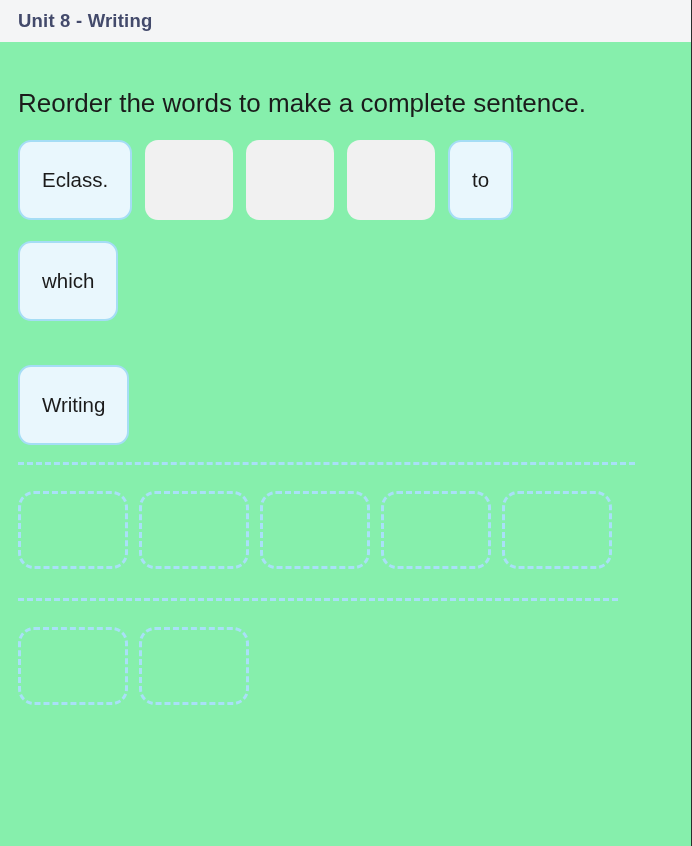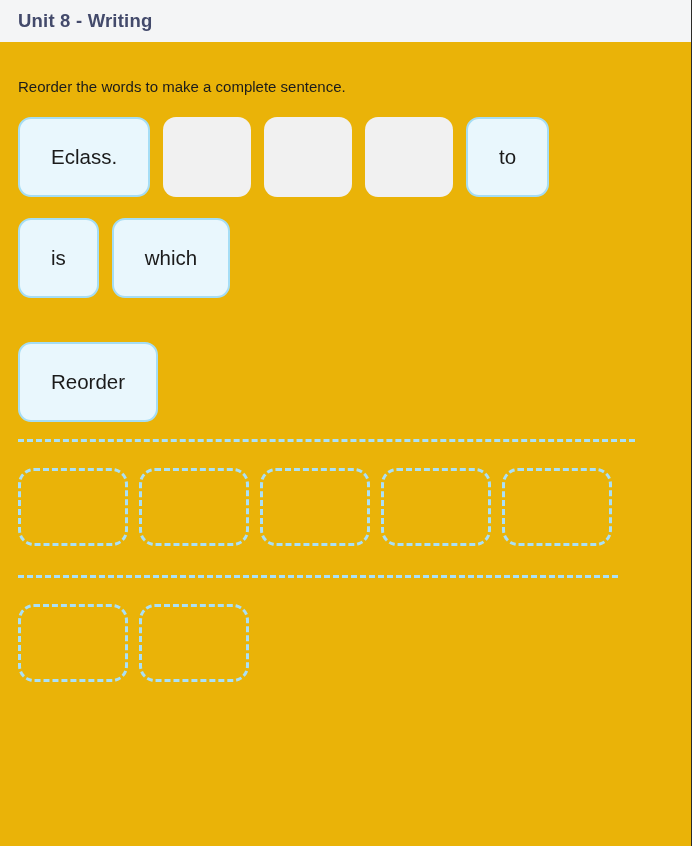--- a/index.html
+++ b/index.html
@@ -11,21 +11,21 @@
     height: 846px;
     background: #ffffff;
     font-family: "Liberation Sans", sans-serif;
     overflow: hidden;
     position: relative;
   }
   .page {
     position: relative;
     width: 692px;
     height: 846px;
-    background: #eab308;
+    background: #86efac;
     box-sizing: border-box;
     border-right: 1px solid #2b2b2b;
     overflow: hidden;
   }
   
   .header-bar {
     height: 42px;
     background: #f4f5f6;
     display: flex;
     align-items: center;
@@ -38,23 +38,23 @@
     color: #434a6b;
     letter-spacing: 0.2px;
     white-space: nowrap;
   }
   
   .content {
     padding: 0 18px;
     box-sizing: border-box;
   }
   .instruction {
-    font-size: 15px;
+    font-size: 26px;
     color: #1b1b1b;
-    margin-top: 36px;
+    margin-top: 46px;
     margin-bottom: 0;
     line-height: 1.2;
     white-space: nowrap;
   }
   
   .tile-rows {
     margin-top: 21px;
   }
   .tile-row {
     display: flex;
@@ -66,21 +66,21 @@
     margin-top: 44px;
     margin-bottom: 0;
   }
   .tile {
     height: 80px;
     box-sizing: border-box;
     border-radius: 13px;
     display: flex;
     align-items: center;
     justify-content: center;
-    padding: 0 31px;
+    padding: 0 22px;
     font-size: 20.5px;
     color: #1b1b1b;
     background: #e9f7fd;
     border: 2.5px solid #a5ddf5;
     white-space: nowrap;
     cursor: grab;
   }
   .tile.placeholder {
     background: #f1f1f1;
     border: none;
@@ -131,27 +131,26 @@
 
       <div class="tile-row">
         <div class="tile">Eclass.</div>
         <div class="tile placeholder"></div>
         <div class="tile placeholder"></div>
         <div class="tile placeholder"></div>
         <div class="tile">to</div>
       </div>
 
       <div class="tile-row">
-        <div class="tile">is</div>
         <div class="tile">which</div>
       </div>
 
 
       <div class="tile-row row-last">
-        <div class="tile">Reorder</div>
+        <div class="tile">Writing</div>
       </div>
 
     </div>
 
     <div class="dropzone">
       <div class="dash-rule rule-1"></div>
       <div class="slot-row">
         <div class="slot"></div>
         <div class="slot"></div>
         <div class="slot"></div>

